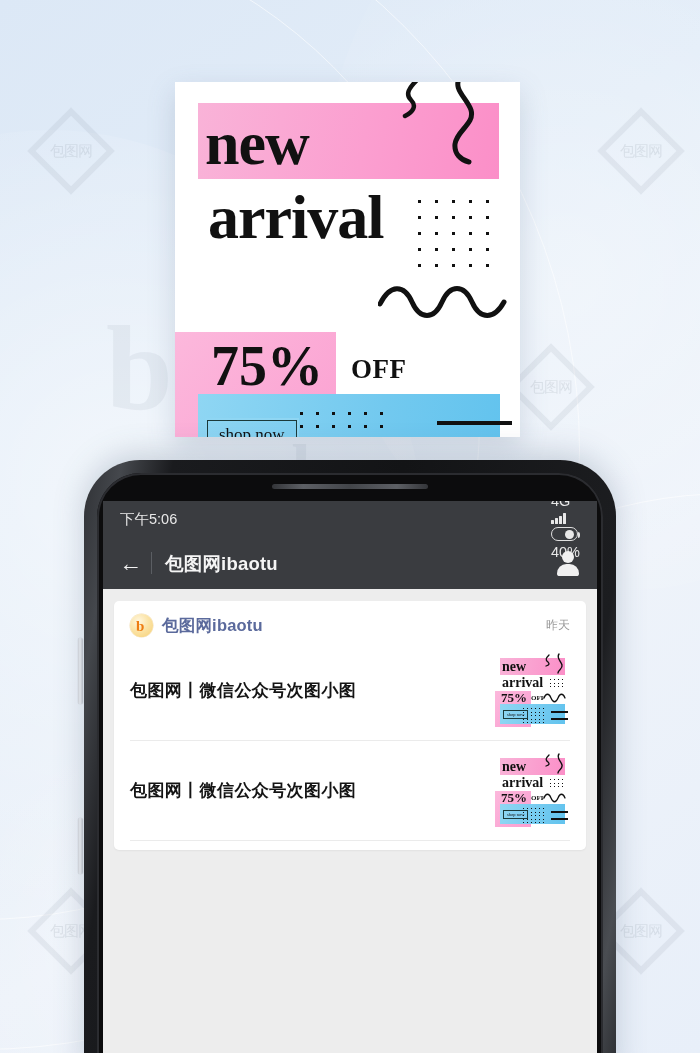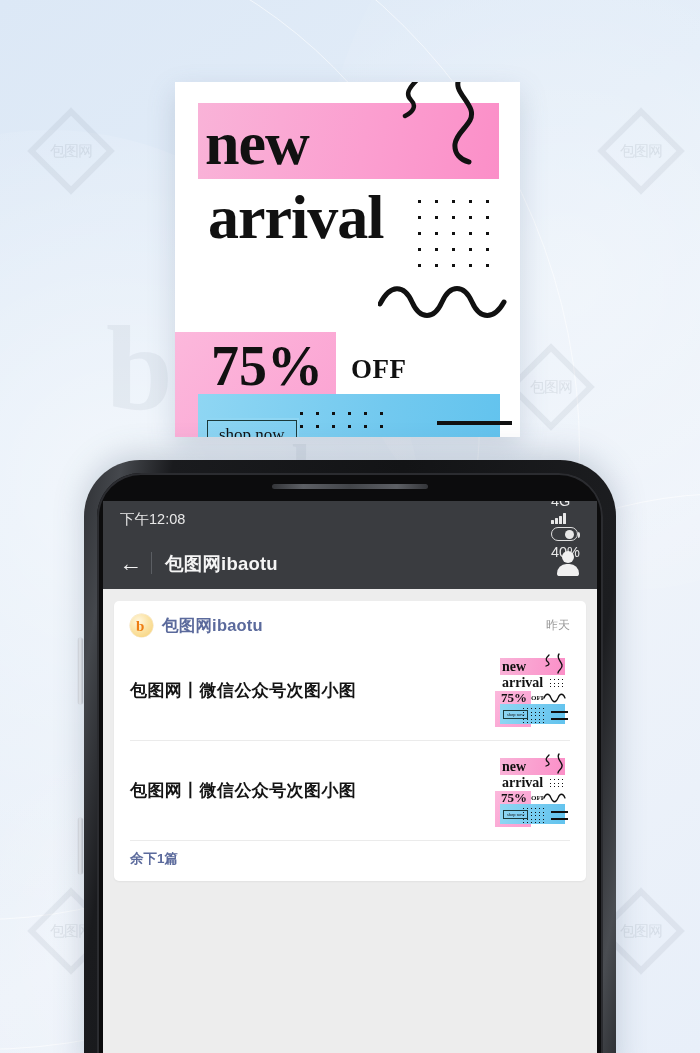--- a/index.html
+++ b/index.html
@@ -261,21 +261,21 @@
 <div class="sidebtn sb-a"></div>
 <div class="sidebtn sb-b"></div>
 
 <div class="phone">
   <div class="phone-inner">
     <div class="speaker"></div>
 
     <div class="screen">
 
       <div class="statusbar">
-        <div>下午12:08</div>
+        <div>下午5:06</div>
         <div class="sb-right">
           <span class="sig">
               <b></b>
               <b></b>
               <b></b>
               <b></b>
             </span>
           <span style="font-size:14.5px;">4G</span>
           <span class="sig">
               <b></b>
@@ -445,19 +445,18 @@
                   <i style="left: 16px; top: 14px; width: 1px; height: 1px;"></i>
                   <i style="left: 20px; top: 14px; width: 1px; height: 1px;"></i>
                 </div>
               <div class="t-bar" style="left:56px; top:58px; width:17px;"></div>
               <div class="t-bar" style="left:56px; top:65px; width:17px;"></div>
               <div class="t-shop">shop now</div>
             </div>
           </div>
 
           <div class="sep"></div>
-          <div class="more">余下1篇</div>
         </div>
       </div>
 
     </div>
   </div>
 </div>
 
 </body></html>

